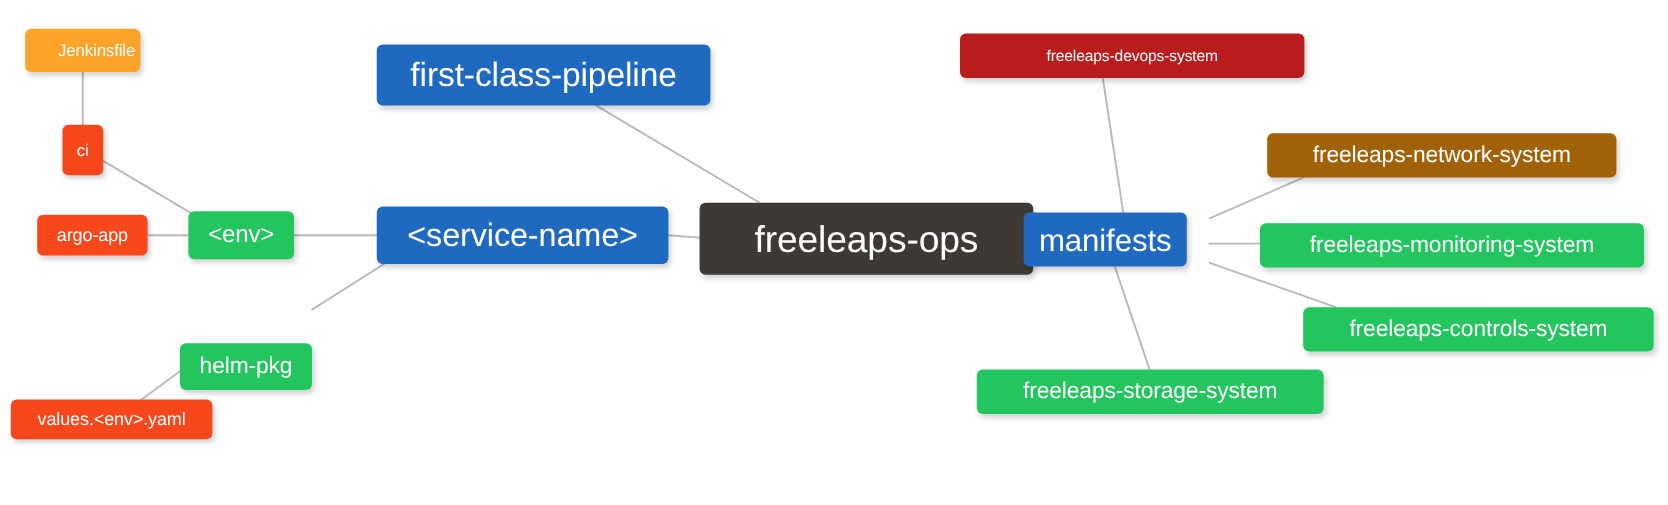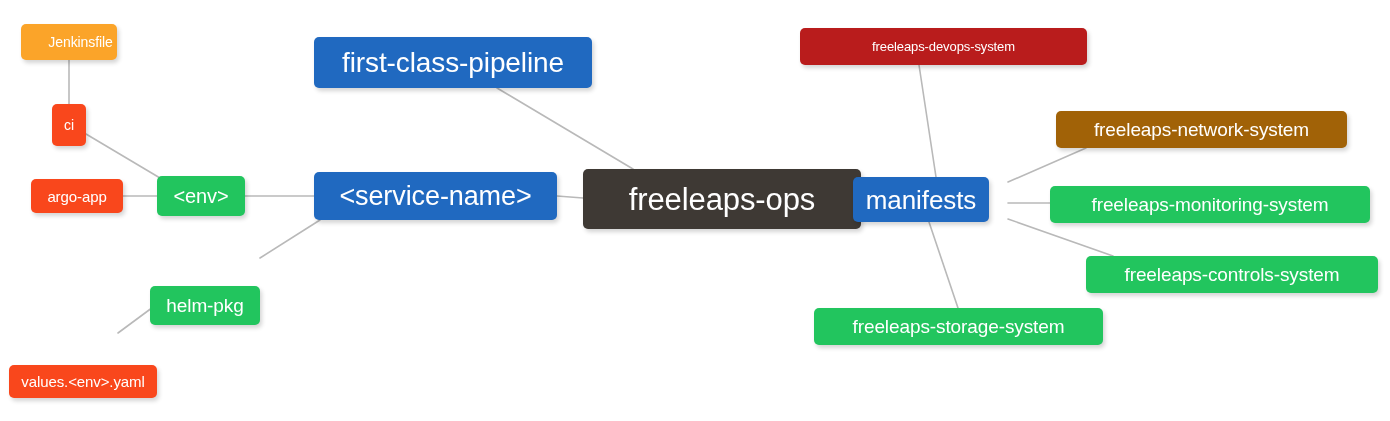--- a/index.html
+++ b/index.html
@@ -90,21 +90,21 @@
       </div>
       <div class="node" style="left: 31px; top: 179px; width: 92px; height: 34px; background: rgb(249, 71, 28); font-size: 15px;">
         <span class="node-label">argo-app</span>
       </div>
       <div class="node" style="left: 157px; top: 176px; width: 88px; height: 40px; background: rgb(34, 197, 94); font-size: 20px;">
         <span class="node-label">&lt;env&gt;</span>
       </div>
       <div class="node" style="left: 150px; top: 257px; width: 110px; height: 39px; background: rgb(34, 197, 94); font-size: 19px; margin-top: 29px;">
         <span class="node-label">helm-pkg</span>
       </div>
-      <div class="node" style="left: 9px; top: 333px; width: 148px; height: 33px; background: rgb(249, 71, 28); font-size: 15px; margin-top: 32px;">
+      <div class="node" style="left: 9px; top: 333px; width: 168px; height: 33px; background: rgb(249, 71, 28); font-size: 15px;">
         <span class="node-label">values.&lt;env&gt;.yaml</span>
       </div>
       <div class="node" style="left: 314px; top: 37px; width: 278px; height: 51px; background: rgb(32, 105, 192); font-size: 28px;">
         <span class="node-label">first-class-pipeline</span>
       </div>
       <div class="node" style="left: 314px; top: 172px; width: 243px; height: 48px; background: rgb(32, 105, 192); font-size: 27px;">
         <span class="node-label">&lt;service-name&gt;</span>
       </div>
       <div class="node" style="left: 583px; top: 169px; width: 278px; height: 60px; background: rgb(62, 57, 52); font-size: 31px;">
         <span class="node-label">freeleaps-ops</span>

